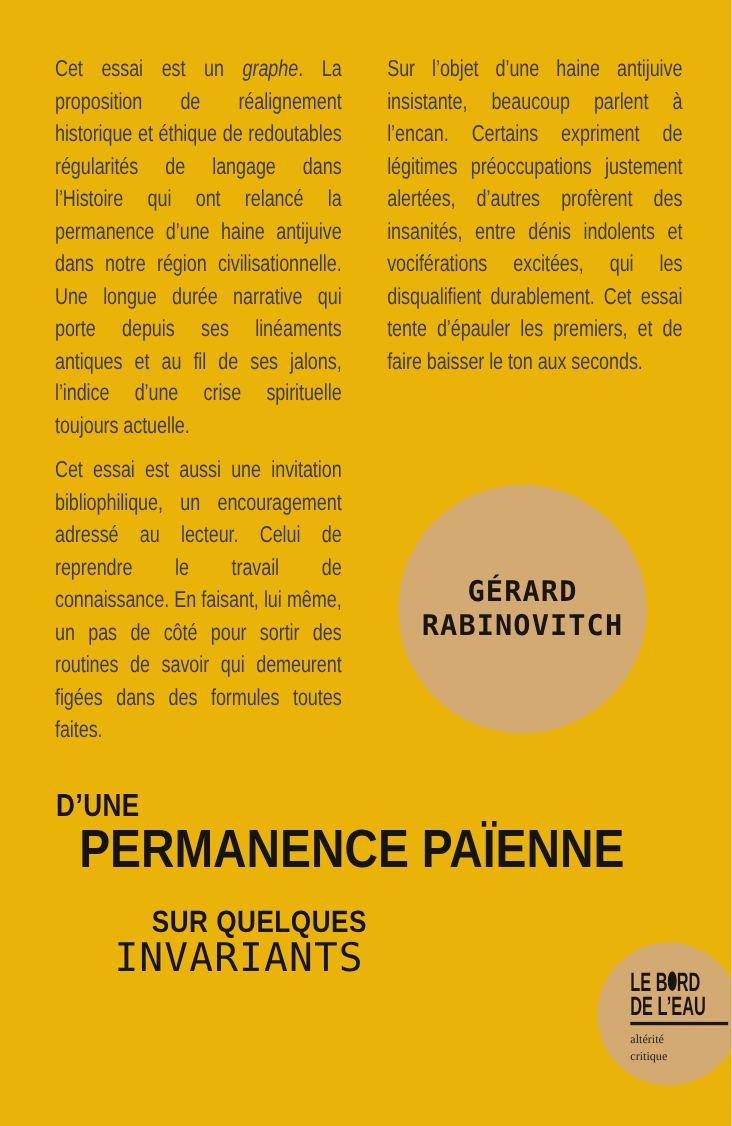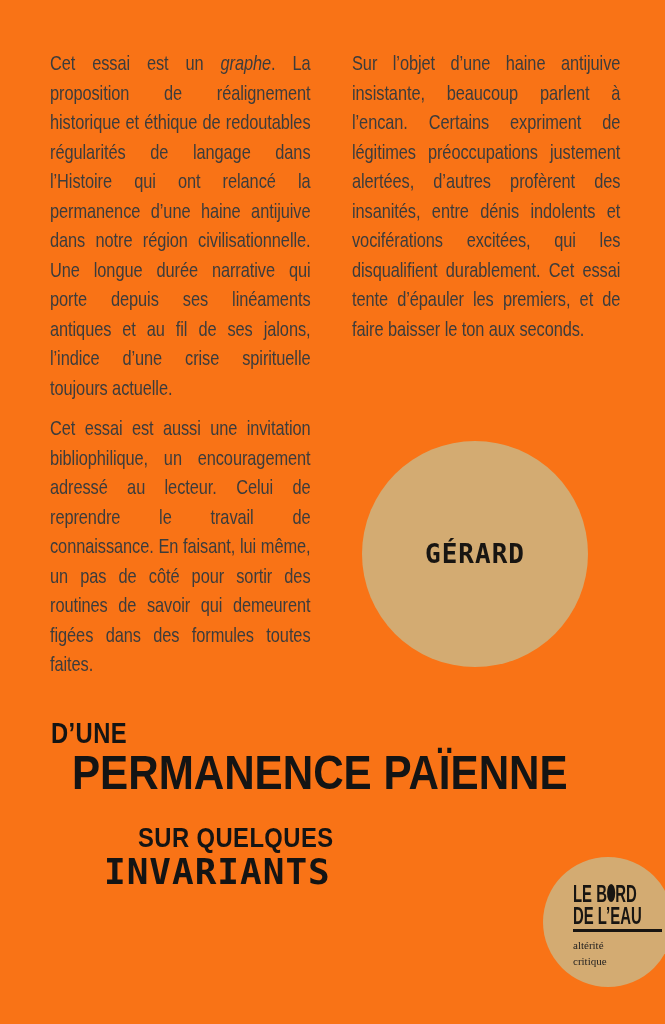--- a/index.html
+++ b/index.html
@@ -1,18 +1,18 @@
 <!DOCTYPE html>
 <html><head>
 <meta charset="utf-8">
 <style>
   html,body { margin:0; padding:0; background:#e8e8e8; }
   .page {
     position:relative; width:665px; height:1024px; margin:0 auto;
-    background:#f97316; overflow:hidden;
+    background:#eab308; overflow:hidden;
     font-family:"Liberation Sans", sans-serif;
   }
   
   .col {
     position:absolute; top:48px;
     color:#3c3c3c; font-size:21px; line-height:29.5px;
     text-align:justify; letter-spacing:-0.1px;
     transform:scaleX(0.78); transform-origin:top left;
   }
   .col-left  { left:50px;  width:334px; }
@@ -32,21 +32,21 @@
     font-size:26px; line-height:31px; letter-spacing:1px;
     color:#181512; text-align:center; white-space:nowrap;
   }
 
   
   .t { position:absolute; color:#141414; font-weight:700; line-height:1; white-space:nowrap; }
   .t-cond { transform-origin:left top; }
   .t-dune  { left:51px;  top:719px; font-size:29px; transform:scaleX(0.82); letter-spacing:0.5px; }
   .t-main  { left:72px;  top:748px; font-size:49px; transform:scaleX(0.86); }
   .t-sub1  { left:138px; top:824px; font-size:28px; transform:scaleX(0.85); letter-spacing:0.5px; }
-  .t-mono  { font-family:"DejaVu Sans Mono", monospace; font-weight:bold; letter-spacing:1px; }
+  .t-mono  { font-family:"DejaVu Sans Mono", monospace; font-weight:normal; letter-spacing:1px; }
   .t-sub2  { left:104px; top:854px; font-size:36px; }
   .t-sub3  { left:179px; top:899px; font-size:36px; }
 
   
   .publisher-circle {
     position:absolute; left:543px; top:857px; width:130px; height:130px;
     border-radius:50%;
   }
   .pub-name {
     position:absolute; left:30px; top:26px;
@@ -75,20 +75,21 @@
     <p><span>Cet essai est un </span><span class="italic">graphe</span><span>. La proposition de réalignement historique et éthique de redoutables régularités de langage dans l’Histoire qui ont relancé la permanence d’une haine antijuive dans notre région civilisationnelle. Une longue durée narrative qui porte depuis ses linéaments antiques et au fil de ses jalons, l’indice d’une crise spirituelle toujours actuelle.</span></p>
     <p>Cet essai est aussi une invitation bibliophilique, un encouragement adressé au lecteur. Celui de reprendre le travail de connaissance. En faisant, lui même, un pas de côté pour sortir des routines de savoir qui demeurent figées dans des formules toutes faites.</p>
   </div>
 
   <div class="col col-right">
     <p>Sur l’objet d’une haine antijuive insistante, beaucoup parlent à l’encan. Certains expriment de légitimes préoccupations justement alertées, d’autres profèrent des insanités, entre dénis indolents et vociférations excitées, qui les disqualifient durablement. Cet essai tente d’épauler les premiers, et de faire baisser le ton aux seconds.</p>
   </div>
 
   <div class="author-circle" style="background: rgb(211, 171, 114);">
     <div class="author-name">GÉRARD</div>
+    <div class="author-name">RABINOVITCH</div>
   </div>
 
   <div class="t t-cond t-dune">D’UNE</div>
   <div class="t t-cond t-main">PERMANENCE PAÏENNE</div>
   <div class="t t-cond t-sub1">SUR QUELQUES</div>
   <div class="t t-mono t-sub2">INVARIANTS</div>
 
   <div class="publisher-circle" style="background: rgb(211, 171, 114);">
     <div class="pub-name"><span>LE B</span><span class="solid-o"></span><span>RD</span><br>
       <span>DE L’EAU</span>

